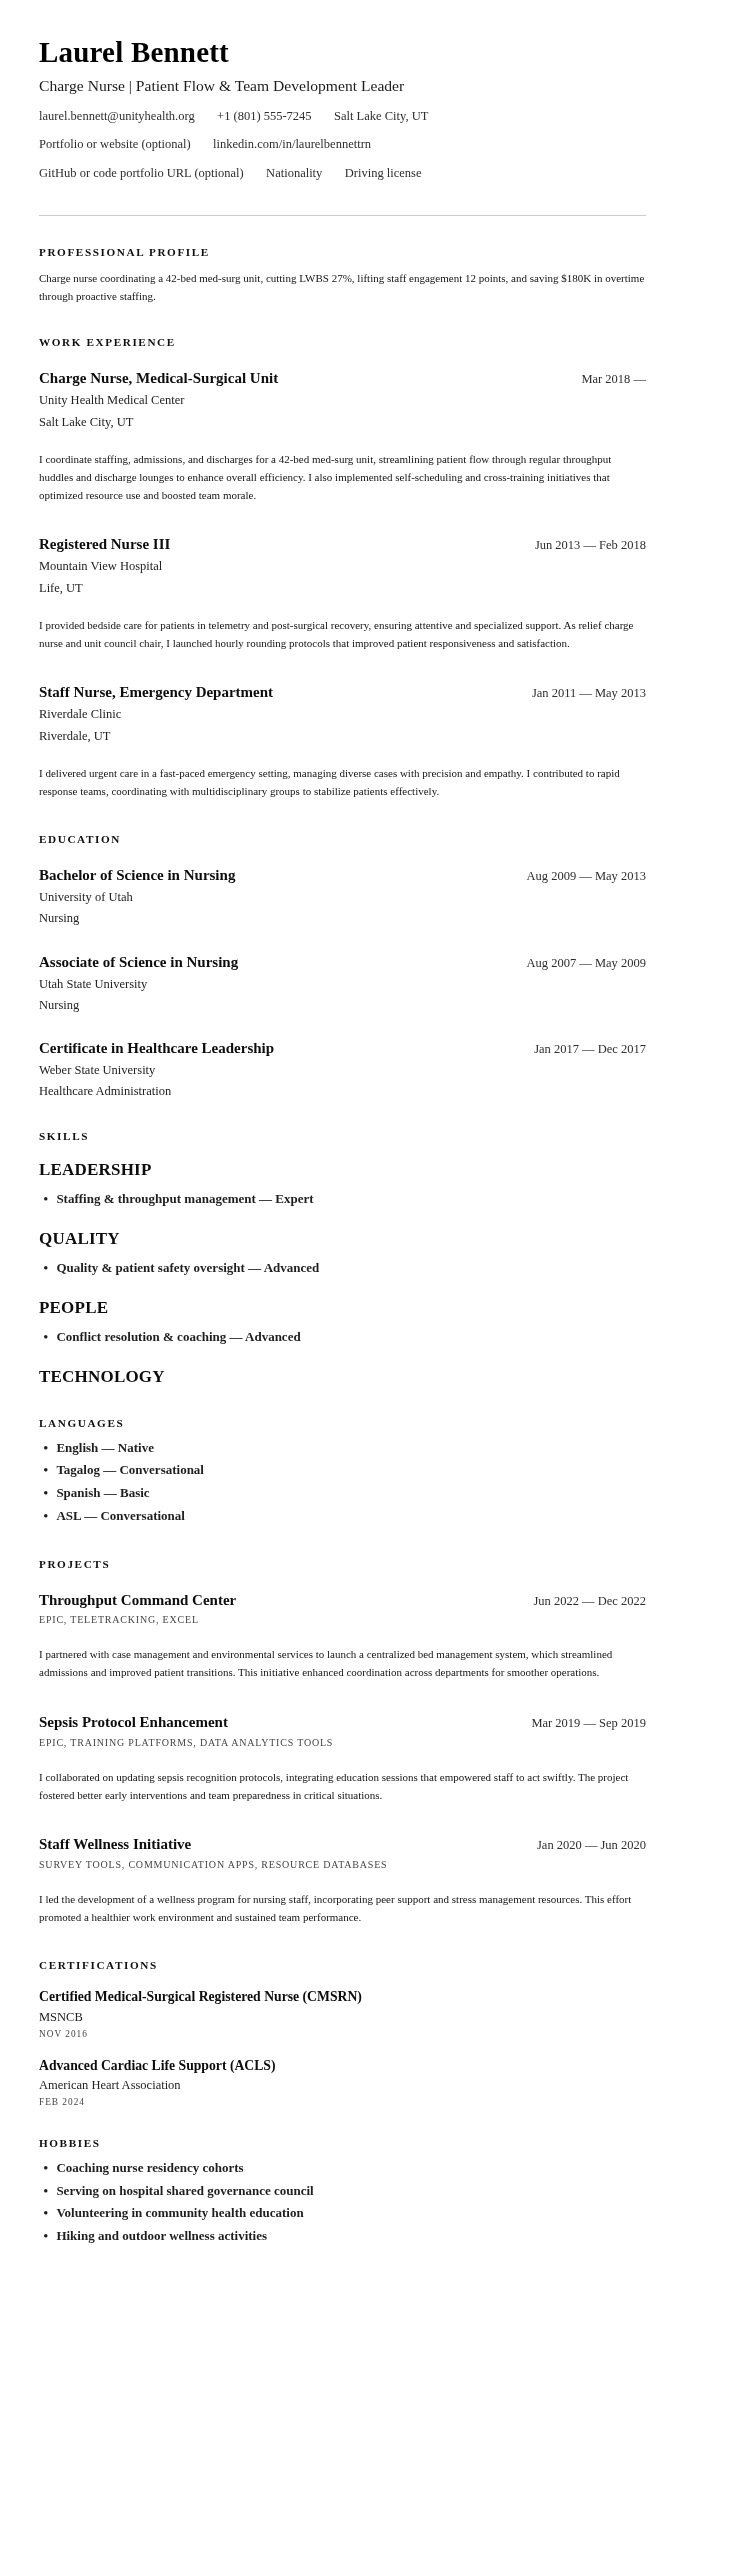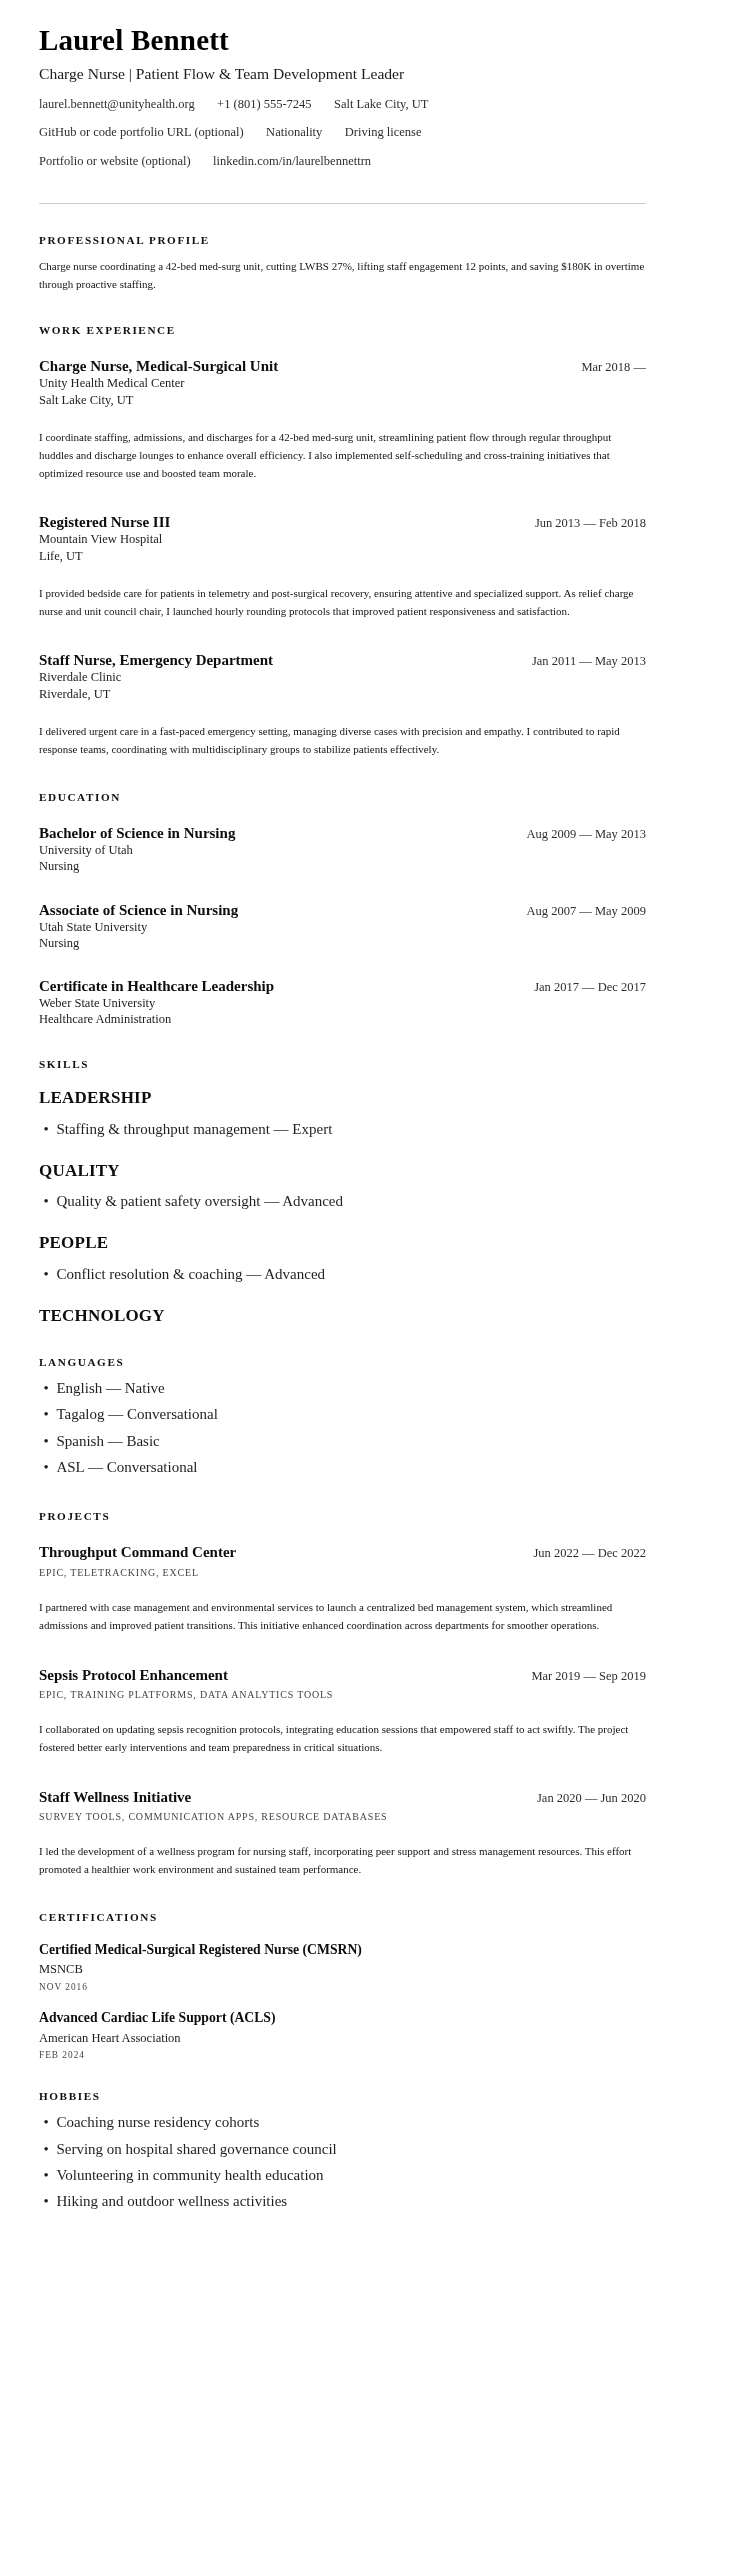--- a/index.html
+++ b/index.html
@@ -5,48 +5,48 @@
   * { margin: 0; padding: 0; box-sizing: border-box; }
   html, body { background: #ffffff; }
   body {
     font-family: "Liberation Serif", "DejaVu Serif", serif;
     color: #111111;
   }
   .page {
     width: 685px;
     min-height: 2576px;
     background: #ffffff;
-    padding: 24px 39px 56px 39px;
+    padding: 36px 39px 56px 39px;
   }
   
   .name { font-size: 29px; font-weight: 700; letter-spacing: 0.2px; color: #000; line-height: 1.15; }
   .headline { font-size: 15.6px; color: #1c1c1c; margin-top: 7.5px; }
   .contact-row { display: flex; flex-wrap: wrap; gap: 22.4px; font-size: 12.5px; color: #2e2e2e; margin-top: 13.7px; }
   .divider { border: none; border-top: 0.6px solid #cccccc; margin-top: 34px; }
   
   .section { margin-top: 30px; }
   .section-heading { font-size: 11.2px; font-weight: 700; letter-spacing: 1.6px; color: #101010; }
   .body-text { font-size: 11px; line-height: 1.62; color: #141414; }
   .section .lede { margin-top: 12.5px; }
   
   .entry { margin-top: 22.4px; }
   .entry + .entry { margin-top: 27px; }
   .entry-head { display: flex; justify-content: space-between; align-items: baseline; gap: 15px; }
   .entry-title { font-size: 15px; font-weight: 700; color: #0d0d0d; }
   .entry-dates { font-size: 12.5px; color: #2e2e2e; white-space: nowrap; }
-  .entry-sub { font-size: 12.5px; color: #222222; line-height: 1.3; }
+  .entry-sub { font-size: 12.5px; color: #222222; margin-top: 5px; line-height: 1.3; }
   .entry-desc { margin-top: 21px; }
   .entry--withdesc { margin-bottom: 32px; }
   .tools { font-size: 10px; letter-spacing: 0.8px; color: #454545; margin-top: 5.6px; }
   
   .skill-cat { font-size: 17px; font-weight: 700; letter-spacing: 0.2px; color: #0d0d0d; margin-top: 18.7px; }
   ul.bullets { list-style: none; margin-top: 7.5px; }
   ul.bullets li {
-    font-size: 15px; line-height: 1.75; color: #1f1f1f;
-    position: relative; padding-left: 17.4px;
+    font-size: 13px; line-height: 1.75; color: #1f1f1f;
+    position: relative; padding-left: 17.4px; font-weight: bold;
   }
   ul.bullets li::before { content: "\2022"; position: absolute; left: 4.4px; color: #1f1f1f; }
   
   .cert { margin-top: 18.7px; }
   .cert-name { font-size: 13.7px; font-weight: 700; color: #0d0d0d; }
   .cert-issuer { font-size: 12.5px; color: #222222; margin-top: 4.4px; }
   .cert-date { font-size: 9.3px; letter-spacing: 1px; color: #454545; margin-top: 4.4px; }
 </style>
 </head>
 <body>
@@ -56,28 +56,28 @@
   <header>
     <h1 class="name">Laurel Bennett</h1>
     <div class="headline">Charge Nurse | Patient Flow &amp; Team Development Leader</div>
 
     <div class="contact-row">
       <span>laurel.bennett@unityhealth.org</span>
       <span>+1 (801) 555-7245</span>
       <span>Salt Lake City, UT</span>
     </div>
     <div class="contact-row">
+      <span>Portfolio or website (optional)</span>
+      <span>linkedin.com/in/laurelbennettrn</span>
+    </div>
+    <div class="contact-row">
       <span>GitHub or code portfolio URL (optional)</span>
       <span>Nationality</span>
       <span>Driving license</span>
     </div>
-    <div class="contact-row">
-      <span>Portfolio or website (optional)</span>
-      <span>linkedin.com/in/laurelbennettrn</span>
-    </div>
 
     <hr class="divider">
   </header>
 
   <section class="section">
     <h2 class="section-heading">PROFESSIONAL PROFILE</h2>
     <p class="body-text lede">Charge nurse coordinating a 42-bed med-surg unit, cutting LWBS 27%, lifting staff engagement 12 points, and saving $180K in overtime through proactive staffing.</p>
   </section>
 
   <section class="section">

